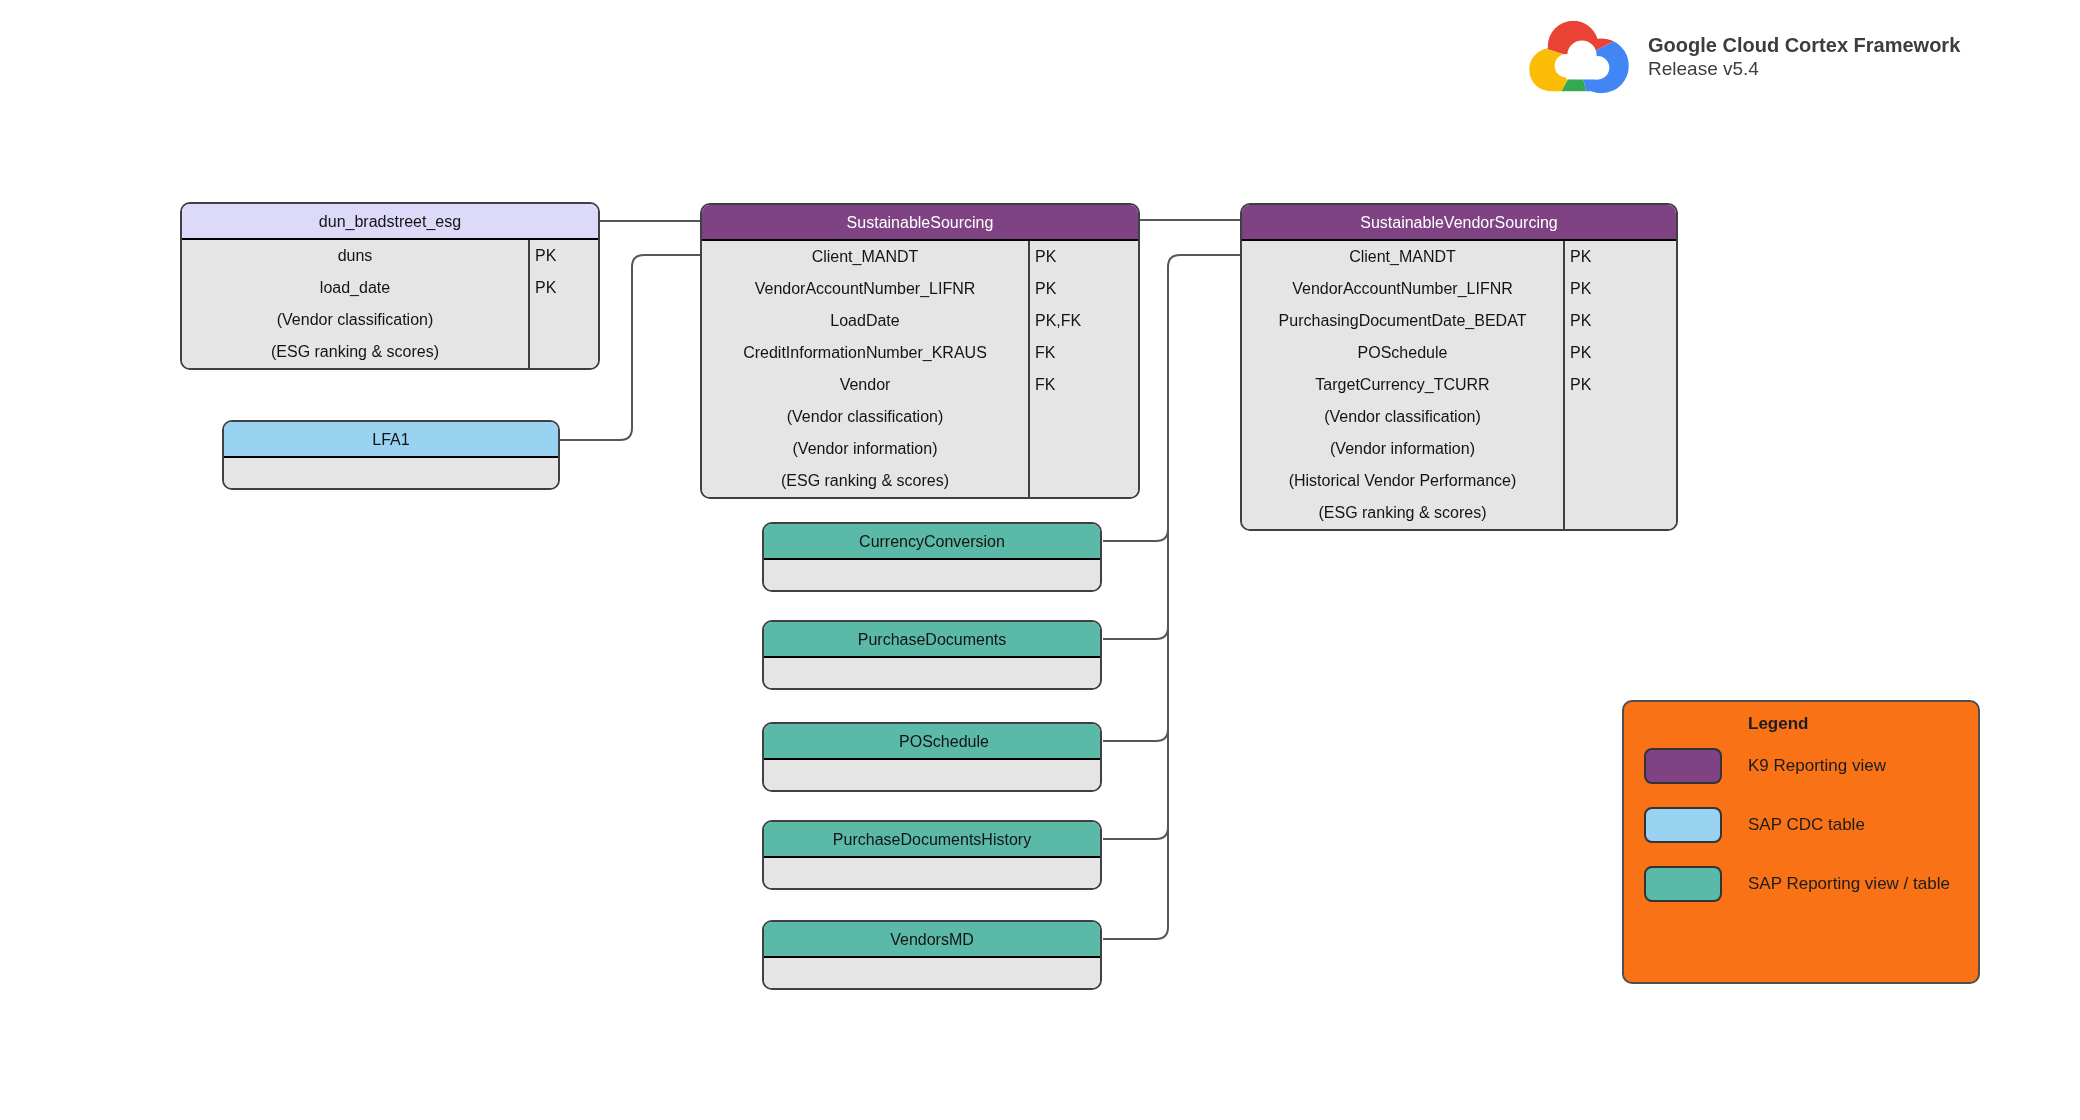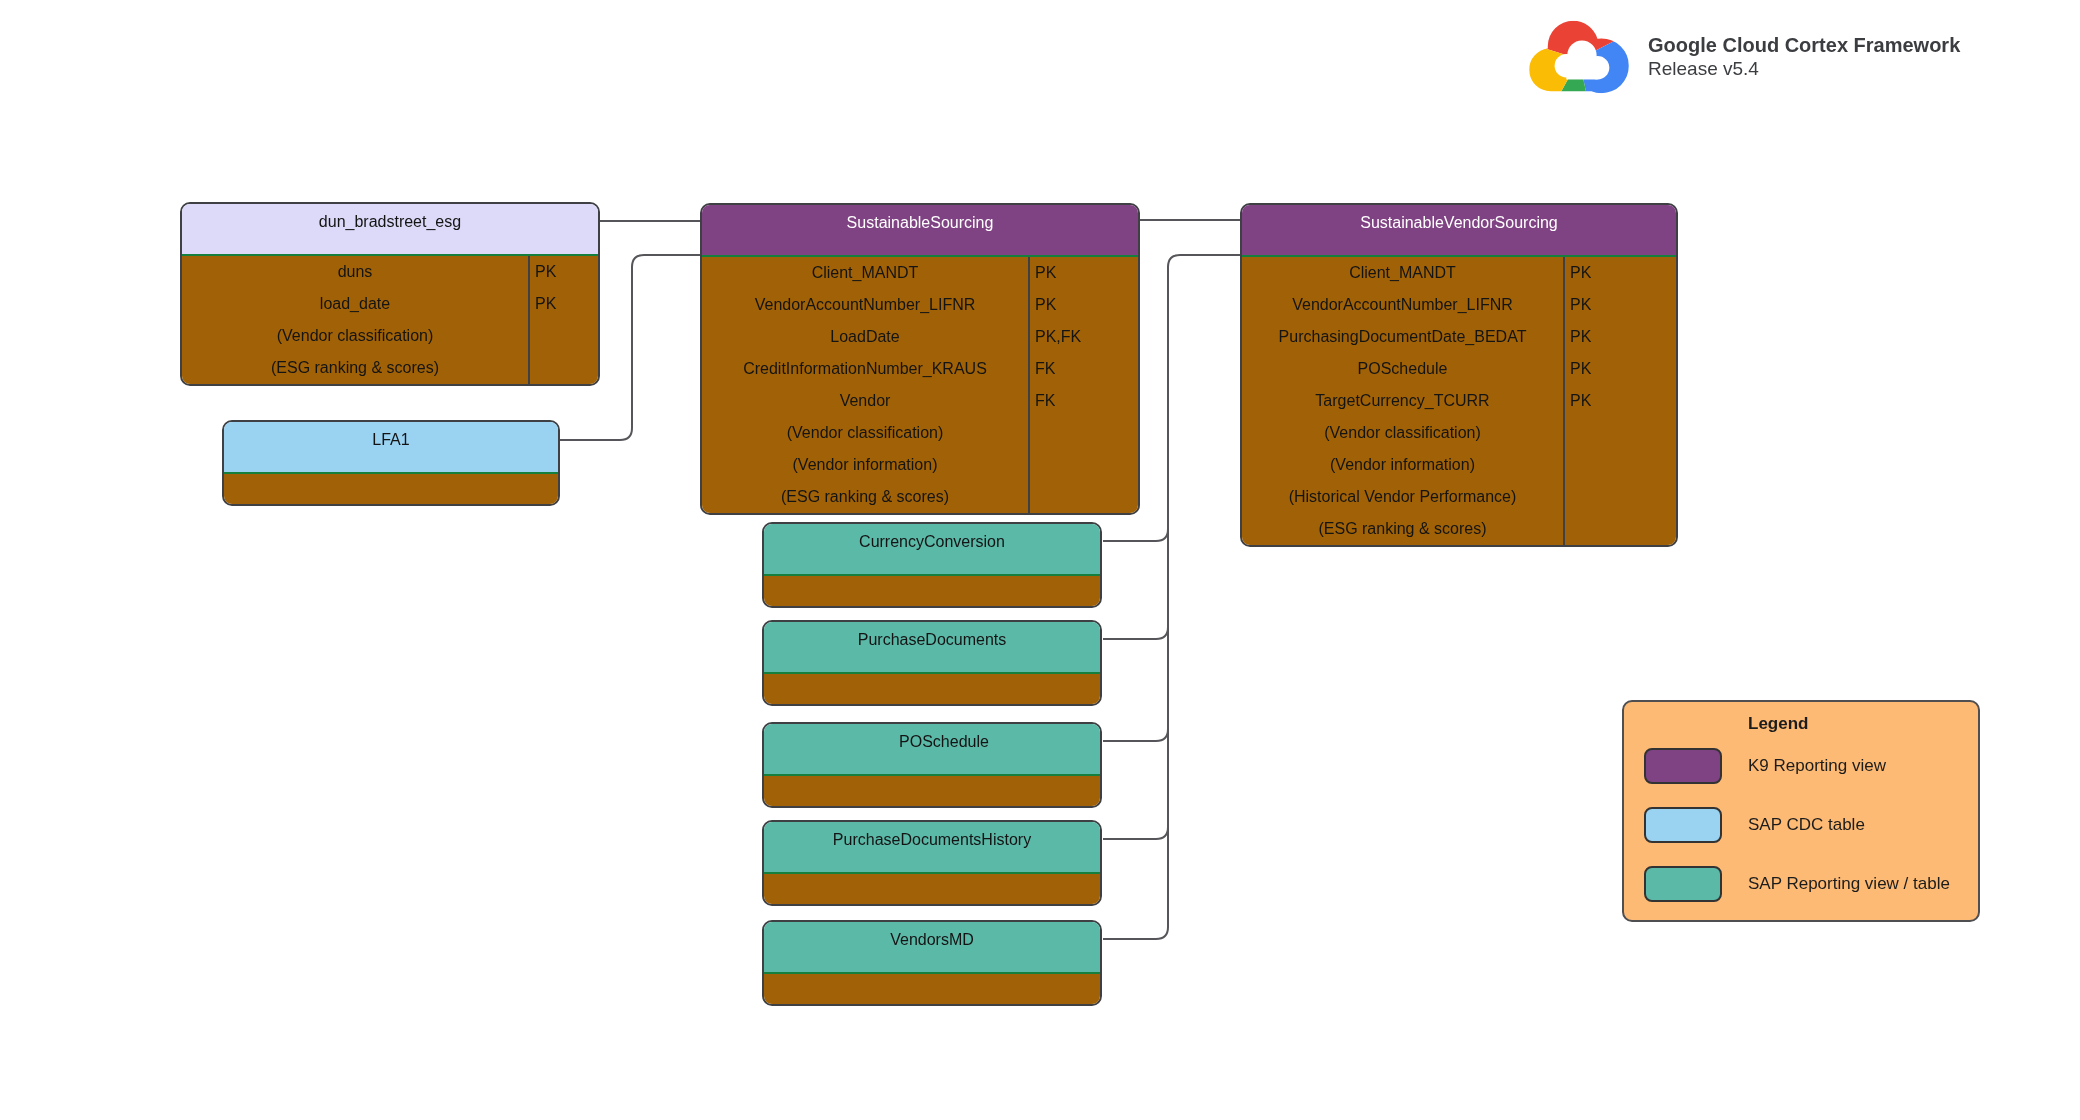--- a/index.html
+++ b/index.html
@@ -8,44 +8,44 @@
   
   #brand{position:absolute;left:1526px;top:14px;display:flex;align-items:flex-start;}
   #logo{width:108px;height:86px;}
   #brand-text{position:absolute;left:122px;top:20px;width:420px;color:#3b3d40;}
   #brand-title{font-size:20px;font-weight:bold;line-height:23px;white-space:nowrap;}
   #brand-sub{font-size:19px;line-height:23px;}
 
   
   .entity{position:absolute;background:#ffffff;border:2px solid #3f4043;border-radius:10px;
           box-sizing:border-box;overflow:hidden;}
-  .entity-header{height:52px;line-height:36px;text-align:center;font-size:16px;
-                 border-bottom:2px solid #15803d;color:#141414;box-sizing:border-box;}
+  .entity-header{height:36px;line-height:36px;text-align:center;font-size:16px;
+                 border-bottom:2px solid #000000;color:#141414;box-sizing:border-box;}
   .t-k9_reporting .entity-header{color:#ffffff;}
-  .entity-body{background:#a16207;}
+  .entity-body{background:#e5e5e5;}
   .entity-body.empty{height:30px;}
   .entity-row{display:flex;height:32px;line-height:32px;font-size:16px;color:#141414;}
   .nrow{flex:1;text-align:center;white-space:nowrap;overflow:hidden;}
   .krow{border-left:2px solid #3f4043;padding-left:5px;box-sizing:border-box;white-space:nowrap;}
 
   
   .e0{left:180px;top:202px;width:420px;}  .e0 .krow{width:70px;}
   .e1{left:700px;top:203px;width:440px;}  .e1 .krow{width:110px;}
   .e2{left:1240px;top:203px;width:438px;} .e2 .krow{width:113px;}
   .e3{left:222px;top:420px;width:338px;}
   .e4,.e5,.e6,.e7,.e8{left:762px;width:340px;}
   .e4{top:522px;} .e5{top:620px;} .e6{top:722px;} .e7{top:820px;} .e8{top:920px;}
 
   
   #wires{position:absolute;left:0;top:0;width:2080px;height:1120px;pointer-events:none;}
   #wires path{fill:none;stroke:#55555a;stroke-width:2;}
 
   
-  #legend{position:absolute;left:1622px;top:700px;width:358px;height:222px;
-          background:#fdba74;border:2px solid #4f4f52;border-radius:10px;box-sizing:border-box;}
+  #legend{position:absolute;left:1622px;top:700px;width:358px;height:284px;
+          background:#f97316;border:2px solid #4f4f52;border-radius:10px;box-sizing:border-box;}
   #legend-title{font-size:17px;font-weight:bold;color:#1c1c1c;margin:12px 0 14px 124px;}
   .legend-row{display:flex;align-items:center;margin:0 0 23px 20px;height:36px;}
   .legend-swatch{width:78px;height:36px;border:2px solid #333;border-radius:8px;box-sizing:border-box;flex:0 0 auto;}
   .legend-label{font-size:17px;color:#1c1c1c;margin-left:26px;white-space:nowrap;}
 </style>
 </head>
 <body>
 
 <div id="canvas">
 

